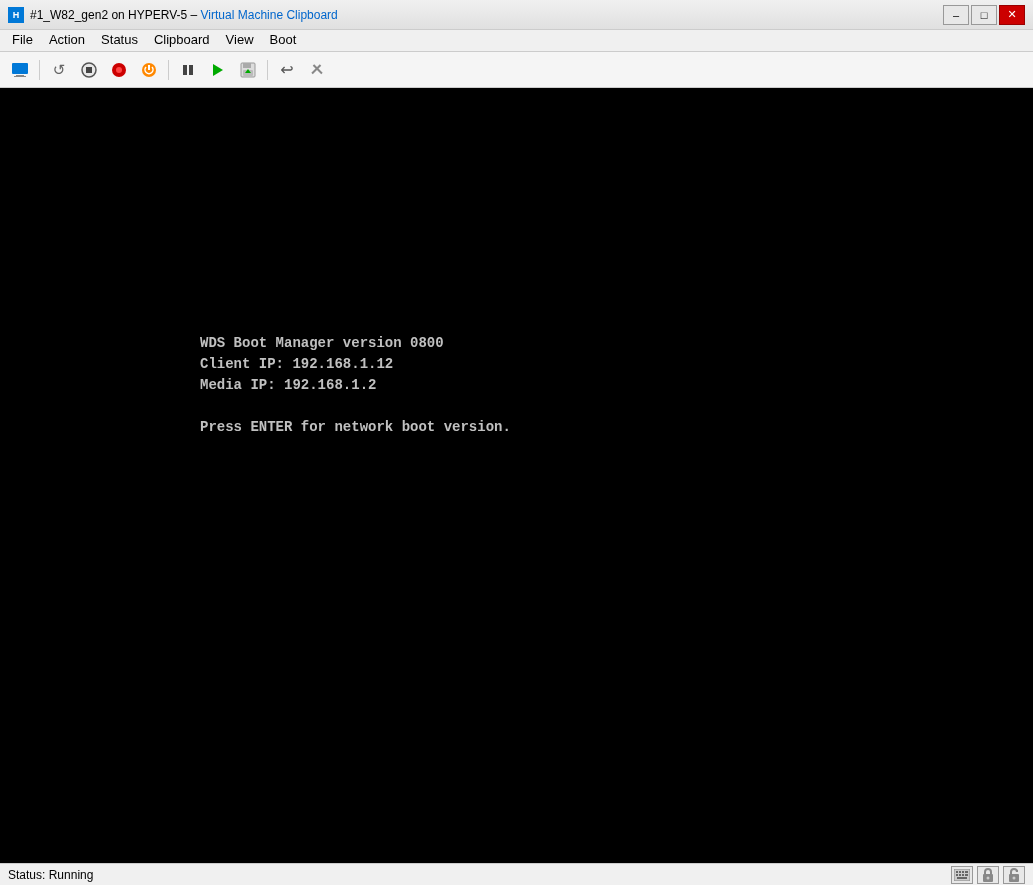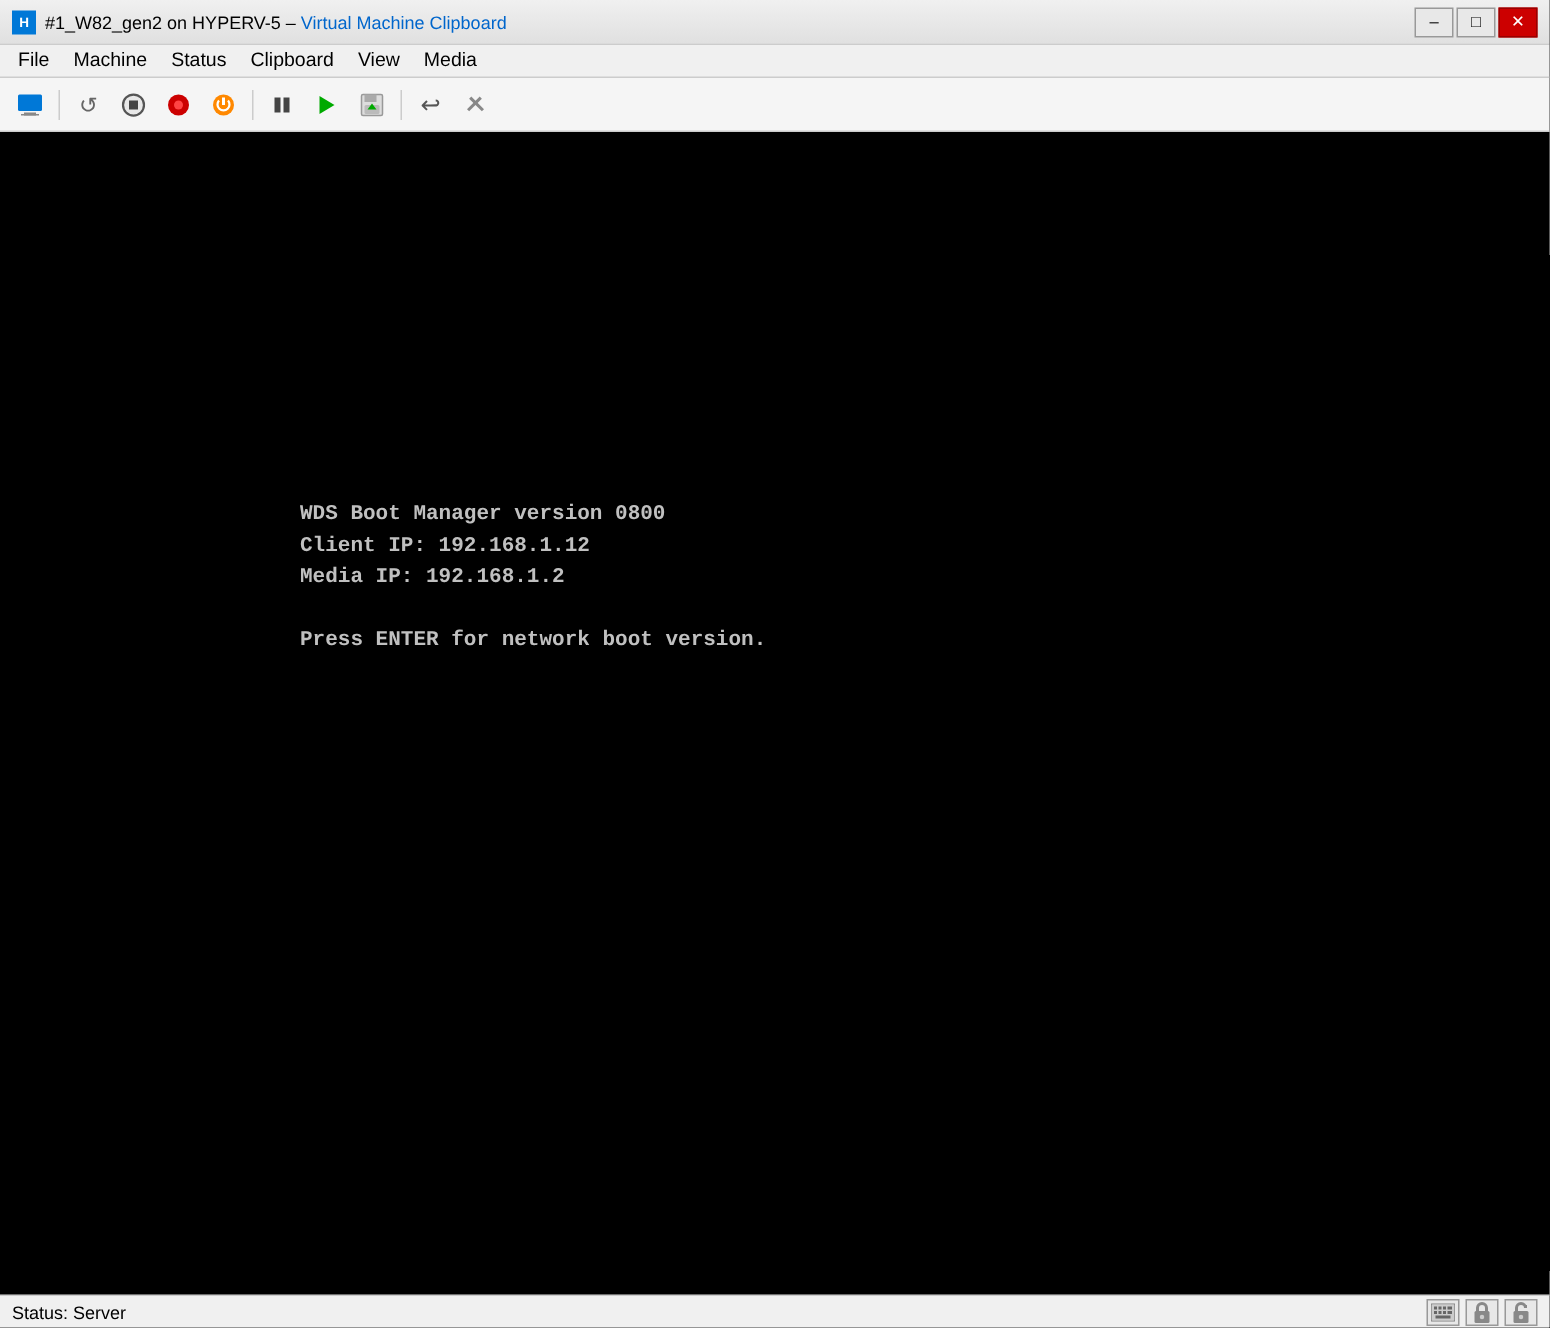--- a/index.html
+++ b/index.html
@@ -173,25 +173,25 @@
   </div>
   <div class="title-bar-controls">
     <button class="title-btn">–</button>
     <button class="title-btn">□</button>
     <button class="title-btn close">✕</button>
   </div>
 </div>
 
 <div class="menu-bar">
   <span class="menu-item">File</span>
-  <span class="menu-item">Machine</span>
+  <span class="menu-item">Action</span>
   <span class="menu-item">Status</span>
   <span class="menu-item">Clipboard</span>
   <span class="menu-item">View</span>
-  <span class="menu-item">Media</span>
+  <span class="menu-item">Boot</span>
 </div>
 
 <div class="toolbar">
 
   <button class="tool-btn">
     <svg width="18" height="18" viewBox="0 0 18 18">
       <rect x="1" y="2" width="16" height="11" rx="1" fill="#0078d7"></rect>
       <rect x="5" y="14" width="8" height="2" fill="#888"></rect>
       <rect x="3" y="15" width="12" height="1" fill="#888"></rect>
     </svg>
@@ -267,21 +267,21 @@
   <div class="vm-content">
     <span class="line">WDS Boot Manager version 0800</span>
     <span class="line">Client IP: 192.168.1.12</span>
     <span class="line">Media IP: 192.168.1.2</span>
     <span class="line">&nbsp;</span>
     <span class="line">Press ENTER for network boot version.</span>
   </div>
 </div>
 
 <div class="status-bar">
-  <span class="status-text">Status: Server</span>
+  <span class="status-text">Status: Running</span>
   <div class="status-icons">
     <div class="status-icon">
       <svg width="16" height="12" viewBox="0 0 16 12">
         <rect x="0" y="0" width="16" height="12" rx="1" fill="#ccc" stroke="#888" stroke-width="1"></rect>
         <rect x="2" y="2" width="2" height="2" fill="#666"></rect>
         <rect x="5" y="2" width="2" height="2" fill="#666"></rect>
         <rect x="8" y="2" width="2" height="2" fill="#666"></rect>
         <rect x="11" y="2" width="3" height="2" fill="#666"></rect>
         <rect x="2" y="5" width="2" height="2" fill="#666"></rect>
         <rect x="5" y="5" width="2" height="2" fill="#666"></rect>

